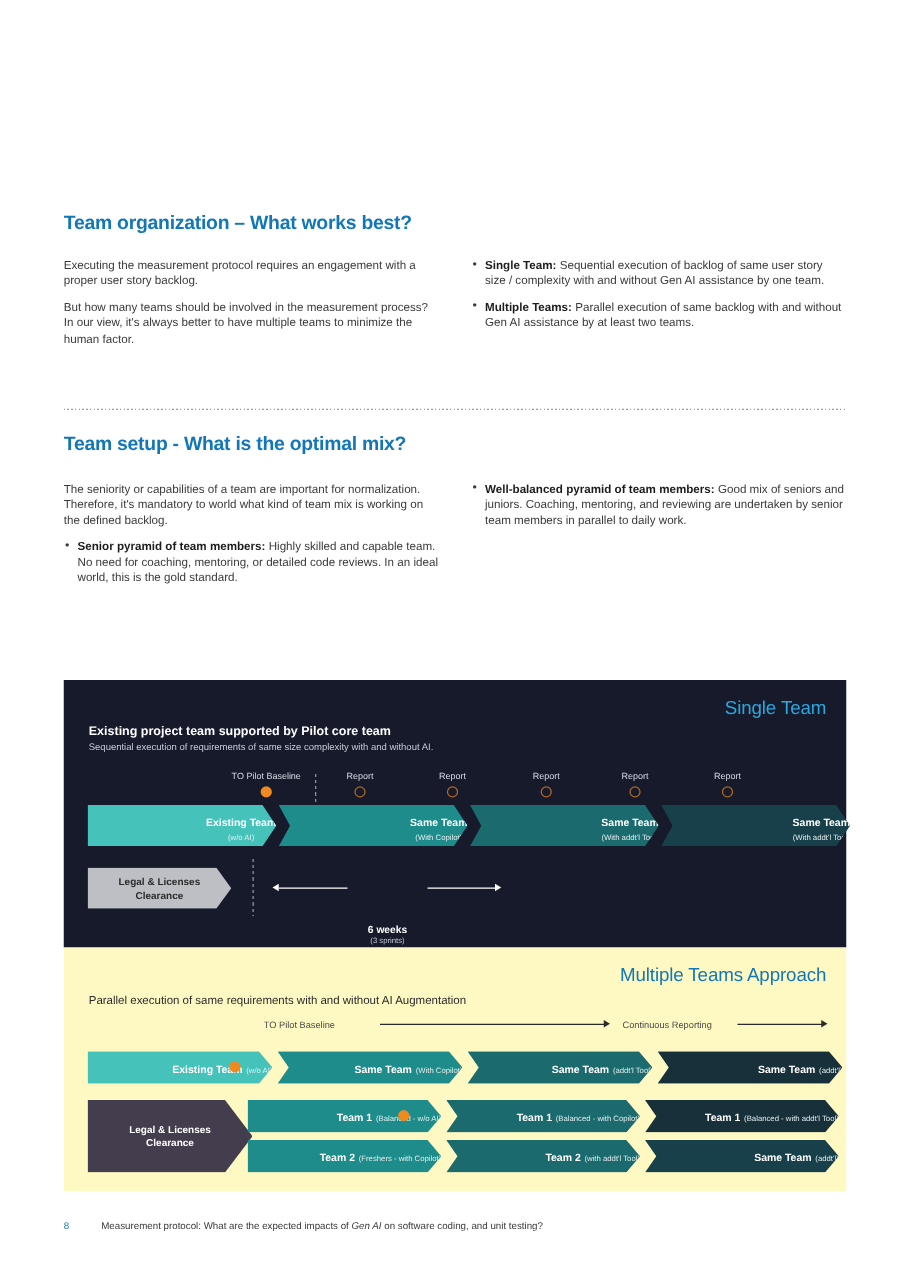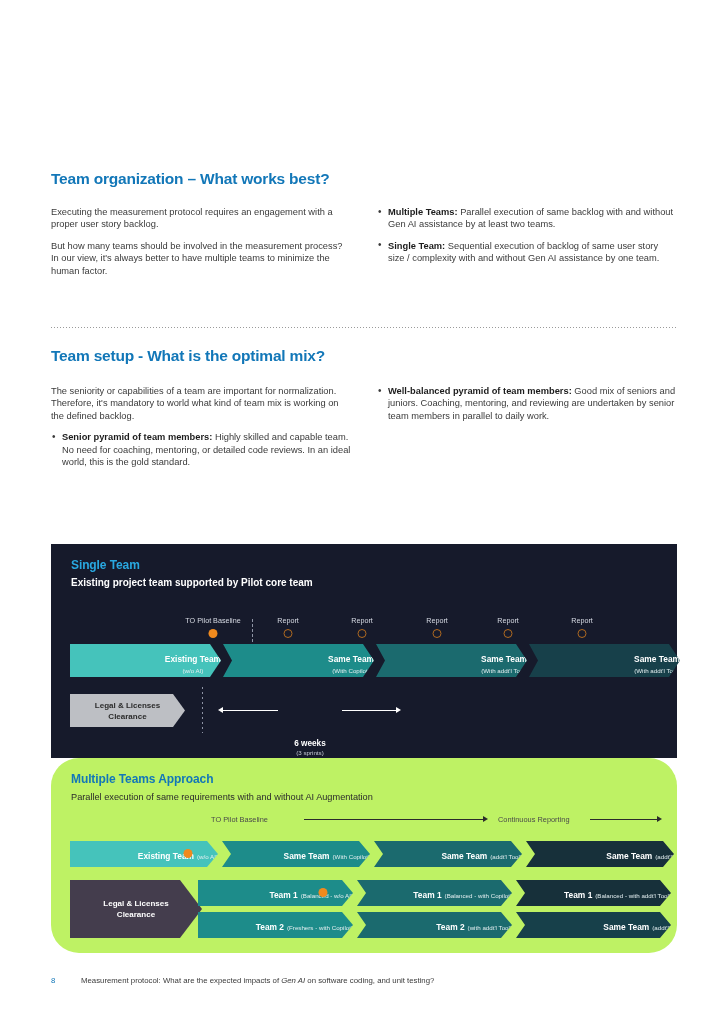--- a/index.html
+++ b/index.html
@@ -38,24 +38,23 @@
     background-image:repeating-linear-gradient(to right,#9a9a9a 0 1.2px,transparent 1.2px 3px);
   }
 
   
   .panel-dark{
     position:absolute;left:51px;top:544px;width:626px;height:214px;
     background:#161a2b;
   }
   .panel-light{
     position:absolute;left:51px;top:758px;width:626px;height:195px;
-    background:#bef264;
-    border-radius:28px;
-  }
-  .p-title{font-size:12px;font-weight:bold;letter-spacing:-0.1px;}
+    background:#fef9c3;
+  }
+  .p-title{font-size:15px;font-weight:normal;letter-spacing:-0.1px;text-align:right;}
   .dark .p-title{color:#29a8e0;}
   .light .p-title{color:#1277b8;}
   .p-sub1{font-size:10px;font-weight:bold;color:#ffffff;margin-top:5px;}
   .p-sub2{font-size:7.6px;color:#c6cbd6;margin-top:2px;}
   .light .p-sub1{color:#2b2b2b;font-weight:normal;font-size:9.2px;margin-top:6px;}
 
   .panel-inner{position:absolute;left:20px;top:14px;right:16px;}
 
   
   .chev{
@@ -121,24 +120,24 @@
   <div class="col-left" style="top:206px">
     <div class="body-txt">
       <p>Executing the measurement protocol requires an engagement with a proper user story backlog.</p>
       <p>But how many teams should be involved in the measurement process? In our view, it's always better to have multiple teams to minimize the human factor.</p>
     </div>
   </div>
 
   <div class="col-right" style="top:206px">
     <ul class="bl">
       <li>
+        <b>Single Team:</b><span> Sequential execution of backlog of same user story size / complexity with and without Gen AI assistance by one team.</span>
+      </li>
+      <li>
         <b>Multiple Teams:</b><span> Parallel execution of same backlog with and without Gen AI assistance by at least two teams.</span>
-      </li>
-      <li>
-        <b>Single Team:</b><span> Sequential execution of backlog of same user story size / complexity with and without Gen AI assistance by one team.</span>
       </li>
     </ul>
   </div>
 
   <div class="divider"></div>
 
   <div class="sec-title" id="title-setup">Team setup - What is the optimal mix?</div>
 
   <div class="col-left" style="top:385px">
     <div class="body-txt">
@@ -156,20 +155,21 @@
       <li>
         <b>Well-balanced pyramid of team members:</b><span> Good mix of seniors and juniors. Coaching, mentoring, and reviewing are undertaken by senior team members in parallel to daily work.</span>
       </li>
     </ul>
   </div>
 
   <div class="panel-dark dark">
     <div class="panel-inner">
       <div class="p-title">Single Team</div>
       <div class="p-sub1">Existing project team supported by Pilot core team</div>
+      <div class="p-sub2">Sequential execution of requirements of same size complexity with and without AI.</div>
     </div>
 
     <div id="st-timeline">
         <div class="tl-label" style="left: 162px; top: 72px;">TO Pilot Baseline</div>
         <div class="marker filled" style="left: 162px; top: 85px;"></div>
         <div class="tl-label" style="left: 237px; top: 72px;">Report</div>
         <div class="marker hollow" style="left: 237px; top: 85px;"></div>
         <div class="tl-label" style="left: 311px; top: 72px;">Report</div>
         <div class="marker hollow" style="left: 311px; top: 85px;"></div>
         <div class="tl-label" style="left: 386px; top: 72px;">Report</div>

